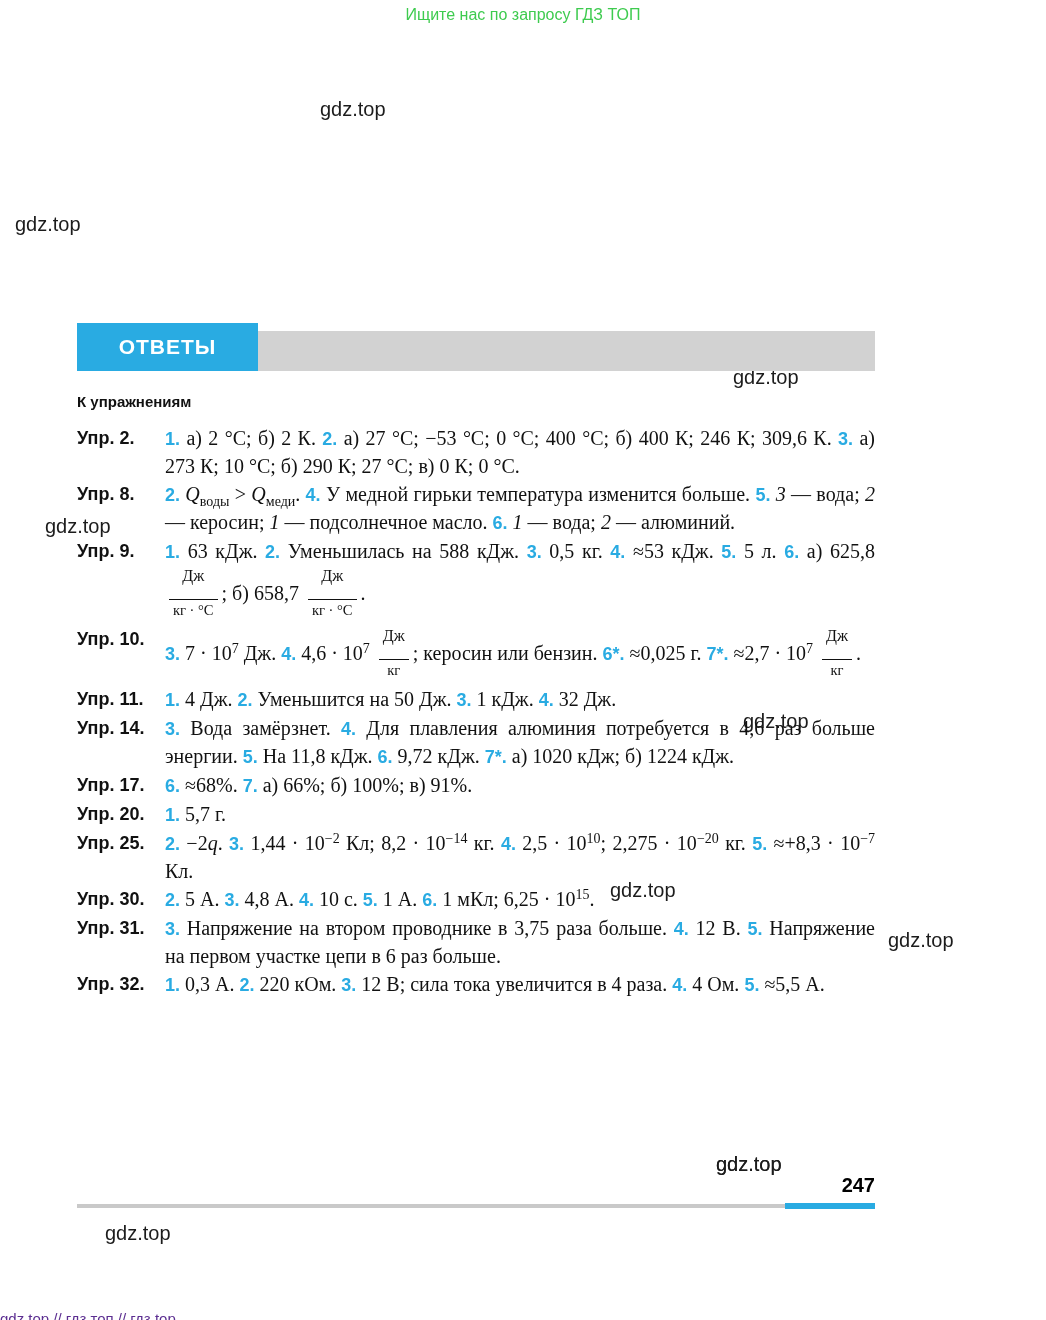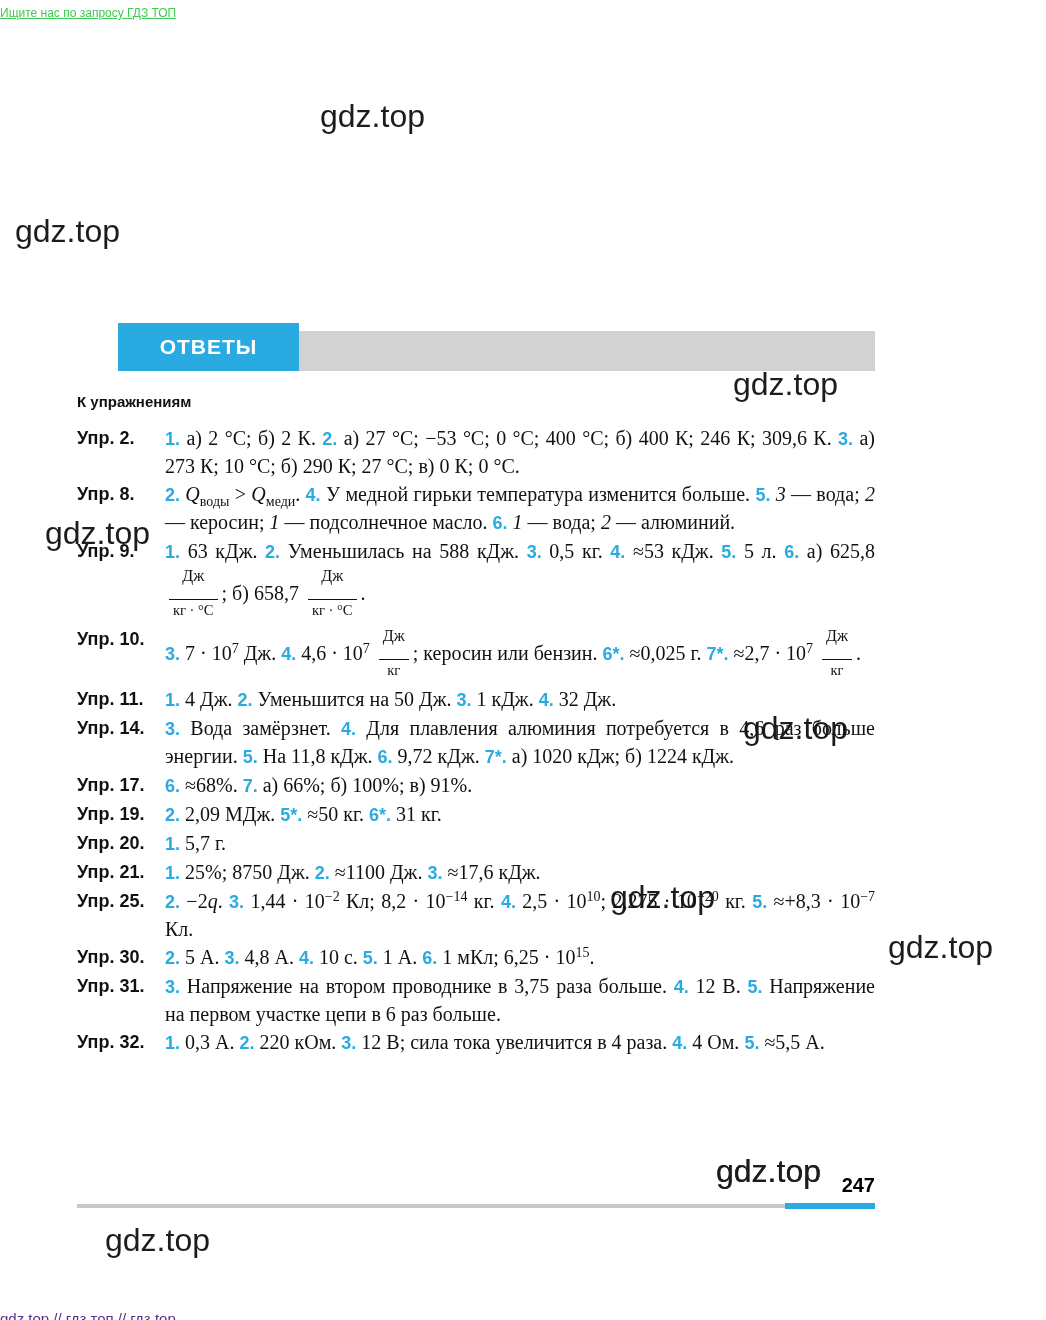--- a/index.html
+++ b/index.html
@@ -1,36 +1,35 @@
 <!DOCTYPE html>
 <html><head>
 <meta charset="utf-8">
 <style>
   html,body{margin:0;padding:0;}
   body{
     width:1046px;height:1320px;position:relative;background:#ffffff;
     font-family:"Liberation Serif", serif;color:#111;overflow:hidden;
   }
   .banner{
-    position:absolute;top:6px;left:0;width:100%;
-    font-family:"Liberation Sans", sans-serif;font-size:12px;color:#3ecb4f;text-decoration:underline;
+    position:absolute;top:6px;left:0;width:100%;text-align:center;
+    font-family:"Liberation Sans", sans-serif;font-size:16px;color:#3ecb4f;
   }
   .wm{
     position:absolute;font-family:"Liberation Sans", sans-serif;
-    font-size:32px;color:#1c1c1c;white-space:nowrap;
+    font-size:20px;color:#1c1c1c;white-space:nowrap;
   }
   .content{position:absolute;left:77px;top:323px;width:798px;}
   .otvety-bar{position:relative;height:48px;}
   .gray-bar{position:absolute;left:181px;top:8px;right:0;height:40px;background:#d2d2d2;}
   .otvety-box{
     position:absolute;left:0;top:0;width:181px;height:48px;background:#29abe2;
     display:flex;align-items:center;justify-content:center;
     font-family:"Liberation Sans", sans-serif;font-weight:bold;font-size:21px;color:#fff;
     letter-spacing:1px;
-    margin-left:41px;
   }
   .sub-head{
     margin-top:22px;font-family:"Liberation Sans", sans-serif;
     font-weight:bold;font-size:15px;color:#111;
   }
   .exercises{margin-top:15px;}
   .ex-row{display:flex;margin-bottom:1px;}
   .ex-label{
     width:88px;flex:none;font-family:"Liberation Sans", sans-serif;
     font-weight:bold;font-size:18px;line-height:27px;color:#111;
@@ -111,30 +110,22 @@
       </div>
       <div class="ex-row">
         <div class="ex-label">Упр. 14.</div>
         <div class="ex-content"><span class="num">3.</span><span> Вода замёрзнет. </span><span class="num">4.</span><span> Для плавления алюминия потребуется в 4,6 раз больше энергии. </span><span class="num">5.</span><span> На 11,8 кДж. </span><span class="num">6.</span><span> 9,72 кДж. </span><span class="num">7*.</span><span> а) 1020 кДж; б) 1224 кДж.</span></div>
       </div>
       <div class="ex-row">
         <div class="ex-label">Упр. 17.</div>
         <div class="ex-content"><span class="num">6.</span><span> ≈68%. </span><span class="num">7.</span><span> а) 66%; б) 100%; в) 91%.</span></div>
       </div>
       <div class="ex-row">
-        <div class="ex-label">Упр. 19.</div>
-        <div class="ex-content"><span class="num">2.</span><span> 2,09 МДж. </span><span class="num">5*.</span><span> ≈50 кг. </span><span class="num">6*.</span><span> 31 кг.</span></div>
-      </div>
-      <div class="ex-row">
         <div class="ex-label">Упр. 20.</div>
         <div class="ex-content"><span class="num">1.</span><span> 5,7 г.</span></div>
-      </div>
-      <div class="ex-row">
-        <div class="ex-label">Упр. 21.</div>
-        <div class="ex-content"><span class="num">1.</span><span> 25%; 8750 Дж. </span><span class="num">2.</span><span> ≈1100 Дж. </span><span class="num">3.</span><span> ≈17,6 кДж.</span></div>
       </div>
       <div class="ex-row">
         <div class="ex-label">Упр. 25.</div>
         <div class="ex-content"><span class="num">2.</span><span> −2</span><span class="it">q</span><span>. </span><span class="num">3.</span><span> 1,44 · 10</span><span class="sups">−2</span><span> Кл; 8,2 · 10</span><span class="sups">−14</span><span> кг. </span><span class="num">4.</span><span> 2,5 · 10</span><span class="sups">10</span><span>; 2,275 · 10</span><span class="sups">−20</span><span> кг. </span><span class="num">5.</span><span> ≈+8,3 · 10</span><span class="sups">−7</span><span> Кл.</span></div>
       </div>
       <div class="ex-row">
         <div class="ex-label">Упр. 30.</div>
         <div class="ex-content"><span class="num">2.</span><span> 5 А. </span><span class="num">3.</span><span> 4,8 А. </span><span class="num">4.</span><span> 10 с. </span><span class="num">5.</span><span> 1 А. </span><span class="num">6.</span><span> 1 мКл; 6,25 · 10</span><span class="sups">15</span><span>.</span></div>
       </div>
       <div class="ex-row">

